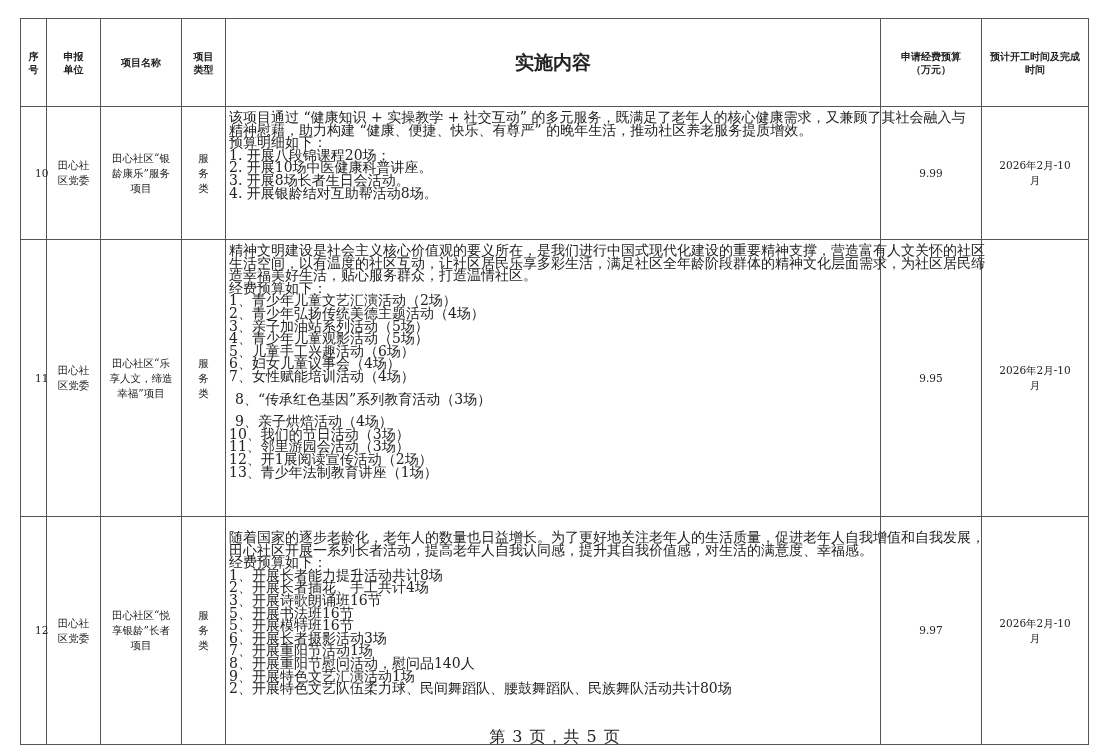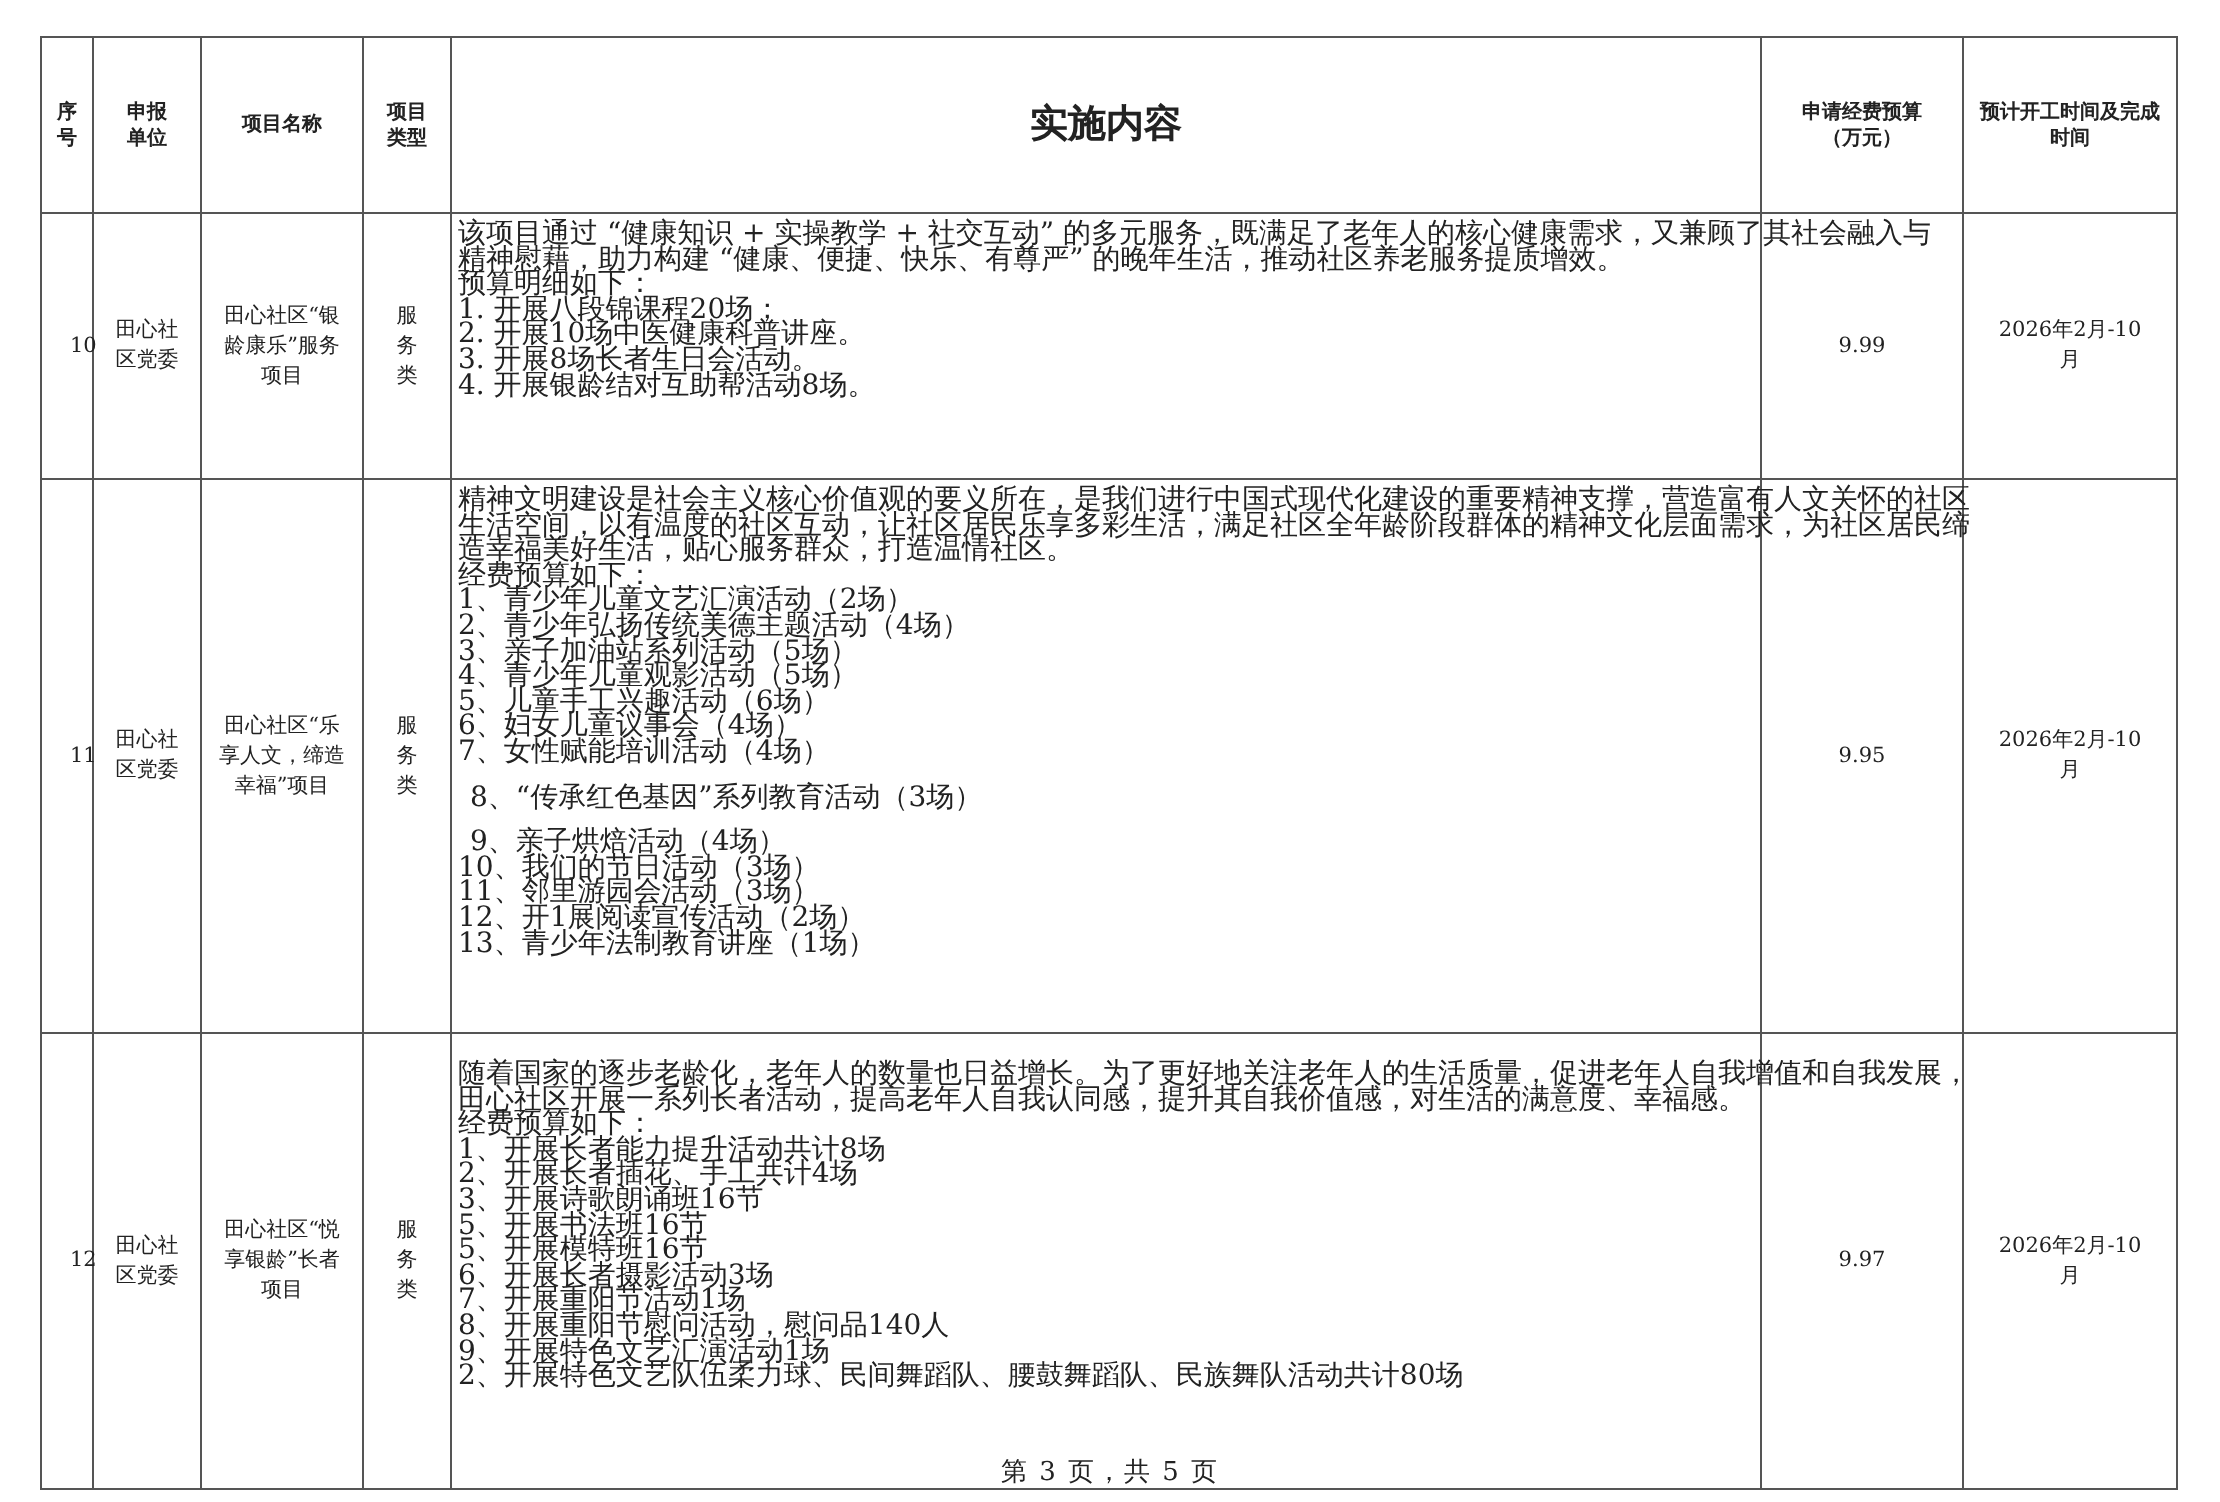--- a/index.html
+++ b/index.html
@@ -37,21 +37,21 @@
     line-height: 12.6px;
   }
   .content .line { white-space: nowrap; }
   .content .item { white-space: nowrap; }
   .content .item.indent { padding-left: 6px; margin-top: 10px; }
   .row10 { height: 133px; }
   .row11 { height: 277px; }
   .row12 { height: 228px; }
   .footer {
     position: absolute; top: 727px; left: 0; width: 1110px;
-    text-align: center; font-size: 13px; letter-spacing: 1px;
+    text-align: center; font-size: 16px; letter-spacing: 1px;
   }
 </style>
 </head>
 <body>
 
 <table class="sheet">
   <colgroup>
     <col style="width:26px">
     <col style="width:54px">
     <col style="width:81px">

